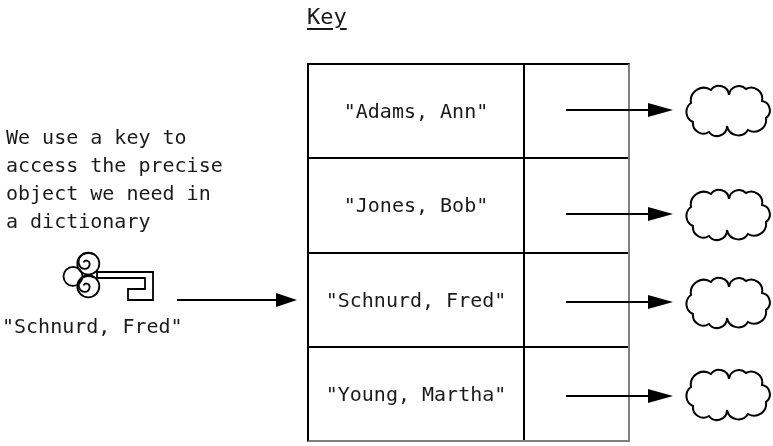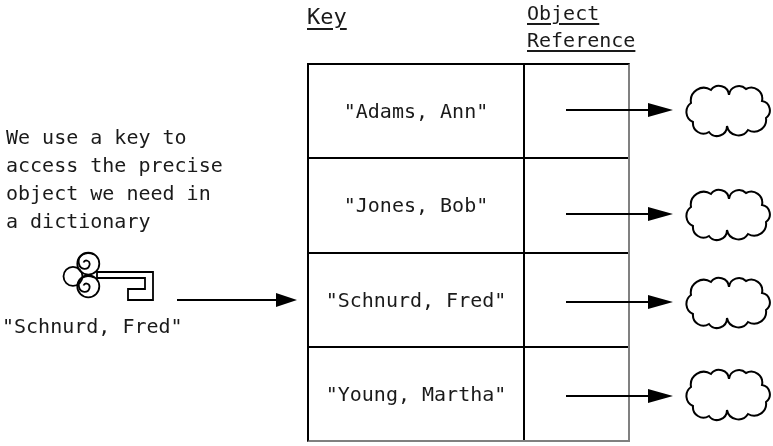--- a/index.html
+++ b/index.html
@@ -91,22 +91,20 @@
   </svg>
 
   <div id="lookup-label" class="abs">"Schnurd, Fred"</div>
 
   <svg class="abs arrow-svg" style="left:177px; top:292px;" width="121" height="16" viewBox="0 0 121 16">
     <line x1="0" y1="8" x2="101" y2="8" stroke="#000000" stroke-width="2"></line>
     <polygon points="99,1 120,8 99,15" fill="#000000"></polygon>
   </svg>
 
   <div id="key-header" class="abs">Key</div>
-  <div id="ref-header" class="abs">Object
-Reference</div>
 
   <div id="dict-table" class="abs">
     <div class="table-row">
       <div class="key-cell">"Adams, Ann"</div>
       <div class="ref-cell"></div>
     </div>
     <div class="table-row">
       <div class="key-cell">"Jones, Bob"</div>
       <div class="ref-cell"></div>
     </div>

